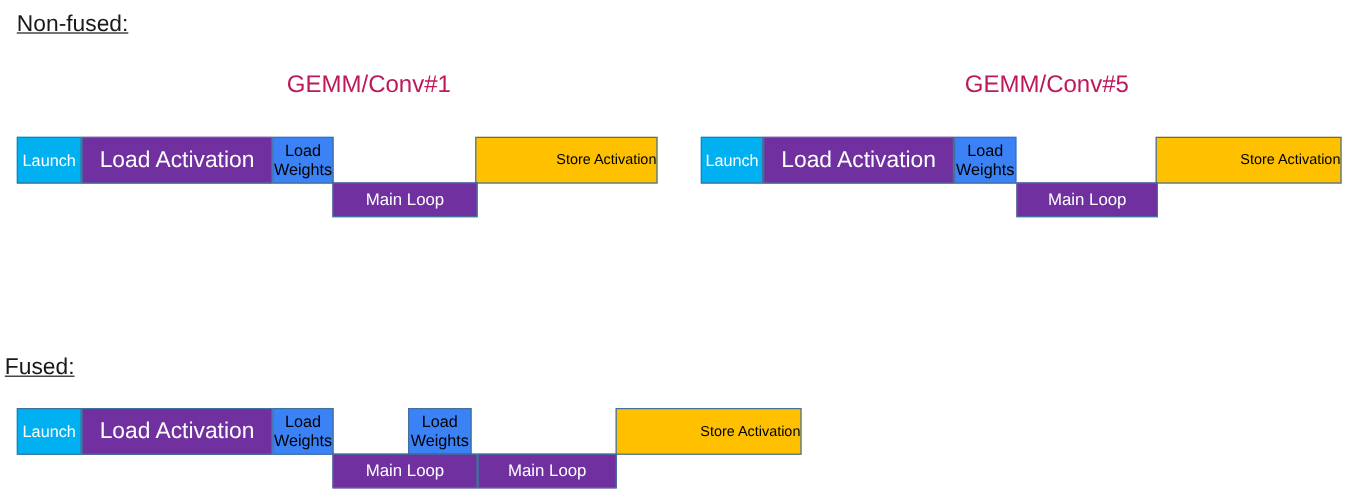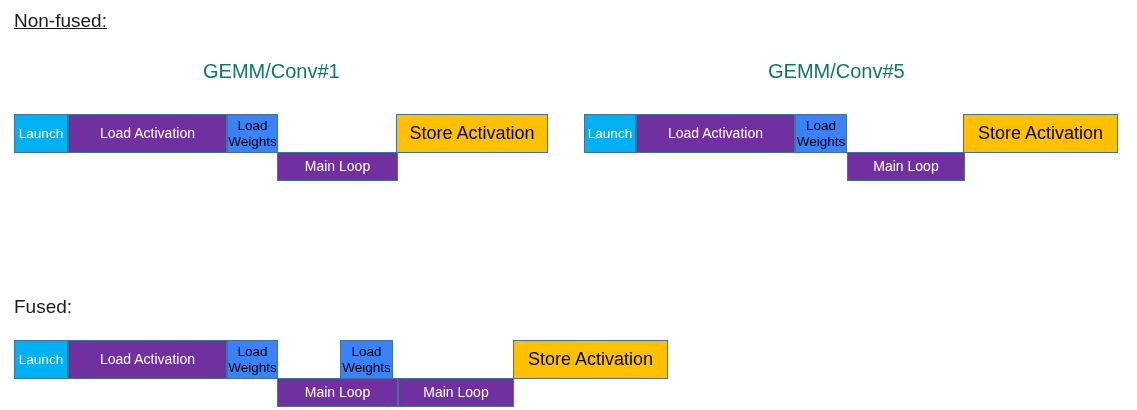--- a/index.html
+++ b/index.html
@@ -19,23 +19,24 @@
     position: absolute;
     font-size: 19px;
     line-height: 22px;
     color: #1a1a1a;
     white-space: nowrap;
   }
   .group-title {
     position: absolute;
     font-size: 20px;
     line-height: 24px;
-    color: #0f766e;
+    color: #be185d;
     white-space: nowrap;
     text-align: center;
+    margin-left: 36px;
   }
   .bar {
     position: absolute;
     box-sizing: border-box;
     border: 1px solid #41719C;
     display: flex;
     align-items: center;
     justify-content: center;
     text-align: center;
     font-size: 13px;
@@ -44,57 +45,58 @@
     white-space: pre-line;
   }
   .bar.launch {
     background: #00B0F0;
     color: #ffffff;
     font-size: 13.5px;
   }
   .bar.loadact {
     background: #7030A0;
     color: #ffffff;
-    font-size: 14px;
+    font-size: 19px;
   }
   .bar.loadw {
     background: #3b82f6;
     color: #000000;
     font-size: 13.5px;
     line-height: 16px;
   }
   .bar.mainloop {
     background: #7030A0;
     color: #ffffff;
     font-size: 14px;
     align-items: center;
   }
   .bar.store {
     background: #FFC000;
     color: #000000;
-    font-size: 18px;
+    font-size: 12px;
+    justify-content: flex-end;
   }
   .diagram-layer {
     position: absolute;
     left: 0;
     top: 0;
     width: 1050px;
     height: 410px;
   }
 </style>
 </head>
 <body>
 
 <div class="section-label" id="label-non-fused" style="left: 14px; top: 10px; text-decoration: underline;">Non-fused:</div>
 
 <div class="group-title" id="title-gemm-conv-1" style="left: 203px; top: 59px;">GEMM/Conv#1</div>
 
 <div class="group-title" id="title-gemm-conv-2" style="left: 768px; top: 59px;">GEMM/Conv#5</div>
 
-<div class="section-label" id="label-fused" style="left: 14px; top: 296px;">Fused:</div>
+<div class="section-label" id="label-fused" style="left: 4px; top: 296px; text-decoration: underline;">Fused:</div>
 
 <div class="diagram-layer" id="diagram-layer">
     <div class="bar launch" style="left: 14px; top: 114px; width: 54px; height: 39px;"><span>Launch</span></div>
     <div class="bar loadact" style="left: 68px; top: 114px; width: 159px; height: 39px;"><span>Load Activation</span></div>
     <div class="bar loadw" style="left: 227px; top: 114px; width: 51px; height: 39px;"><span>Load
 Weights</span></div>
     <div class="bar store" style="left: 396px; top: 114px; width: 152px; height: 39px;"><span>Store Activation</span></div>
     <div class="bar mainloop" style="left: 277px; top: 152px; width: 121px; height: 29px;"><span>Main Loop</span></div>
     <div class="bar launch" style="left: 584px; top: 114px; width: 52px; height: 39px;"><span>Launch</span></div>
     <div class="bar loadact" style="left: 636px; top: 114px; width: 159px; height: 39px;"><span>Load Activation</span></div>

